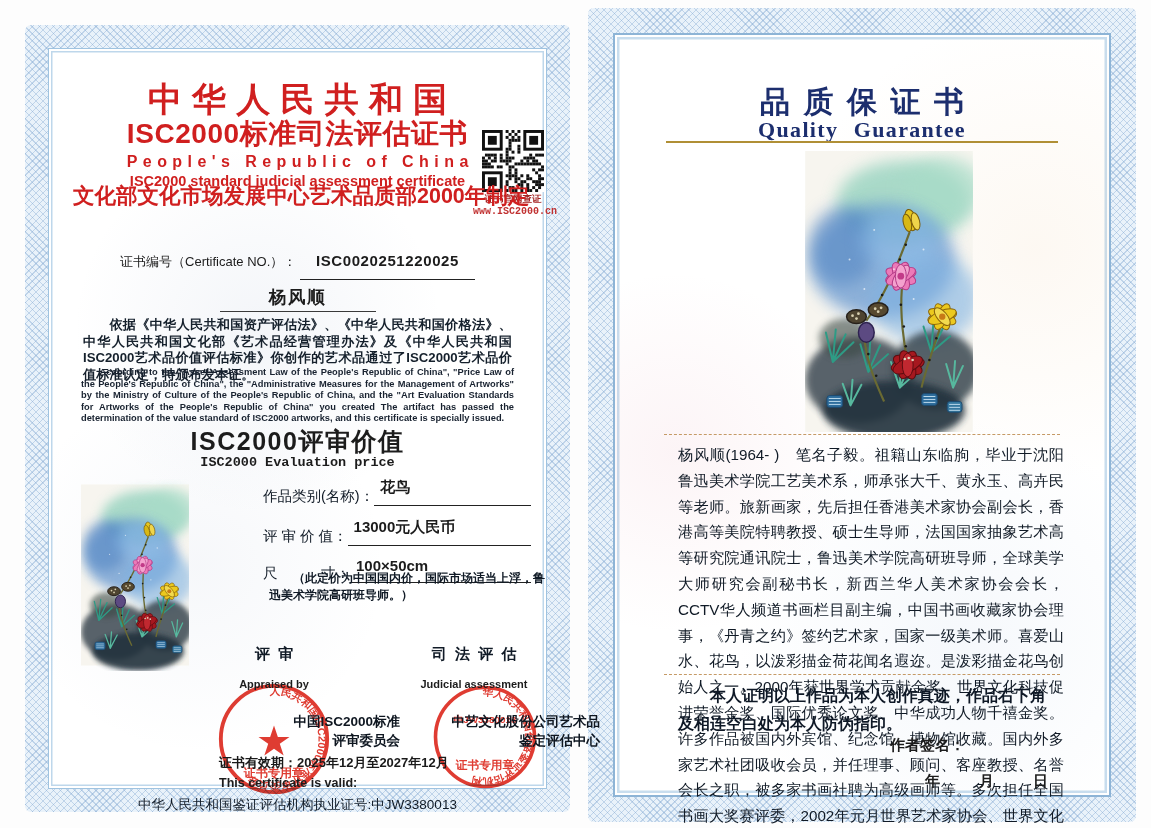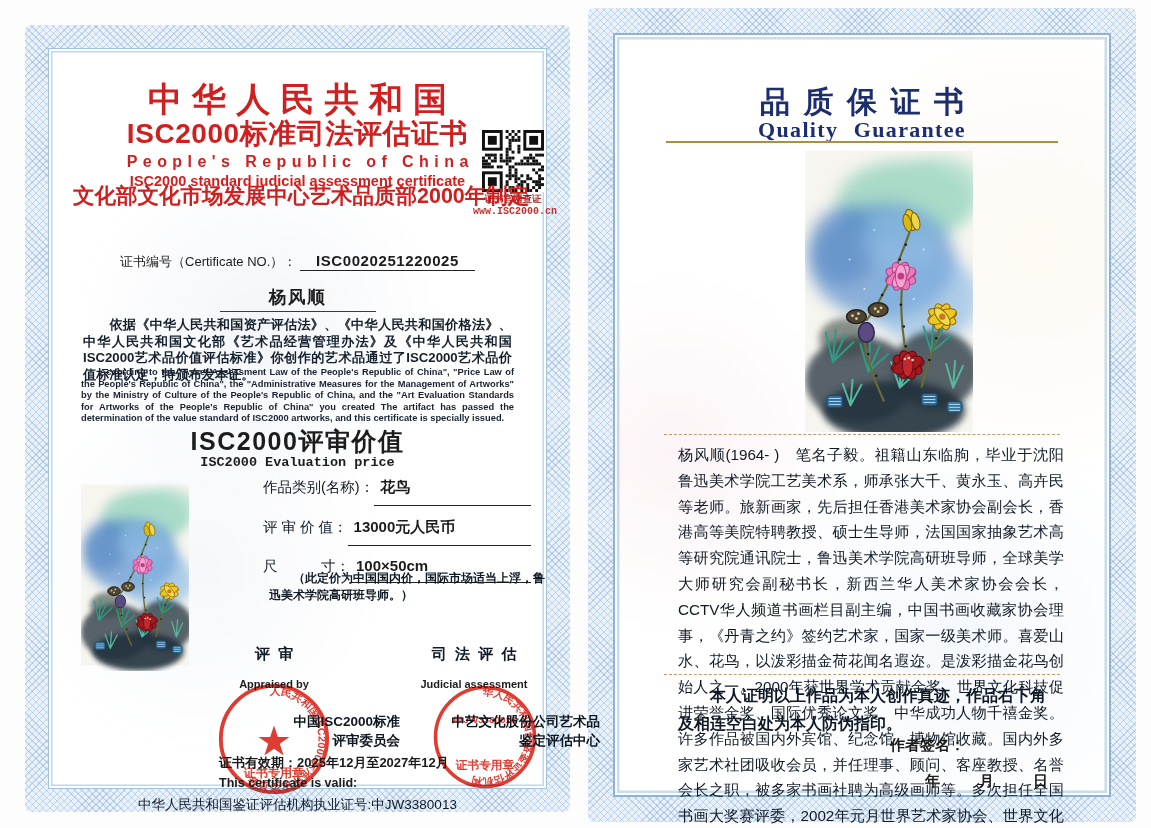--- a/index.html
+++ b/index.html
@@ -43,30 +43,30 @@
   .t-cn2{top:42px;color:var(--red);font-weight:bold;font-size:28px;letter-spacing:.02em}
   .t-en1{top:80px;color:var(--red);font-weight:bold;font-size:16px;letter-spacing:.34em;text-indent:.34em;white-space:nowrap}
   .t-en2{top:100px;color:var(--red);font-weight:bold;font-size:14.5px}
   .issuer-cn{top:108px;color:var(--red);font-weight:bold;font-size:21.5px;white-space:nowrap}
   .issuer-en{top:156px;color:var(--red);font-weight:bold;font-size:9.3px}
   .qr-box{left:400px;top:57px;width:80px;text-align:center}
   .qr-box svg{display:block;margin:0 auto;background:#fff}
   .qr-c1{font-size:9.5px;font-weight:bold;color:#a32222;margin-top:1px}
   .qr-c2{font-size:10px;font-weight:bold;color:#c03030;font-family:"Liberation Mono","DejaVu Sans Mono",monospace}
   .certno{top:179px;font-size:13px}
-  .certno-val{font-weight:bold;font-size:15px;border-bottom:1.5px solid #222;padding:0 16px 1px;letter-spacing:.04em}
+  .certno-val{font-weight:bold;font-size:15px;border-bottom:1.5px solid #222;padding:0 16px 10px;letter-spacing:.04em}
   .aname{top:212px;font-weight:bold;font-size:17.5px;letter-spacing:.1em}
   .aname-ul{top:238px;left:50%;width:156px;margin-left:-78px;border-top:1.5px solid #3a3a3a}
   .body-cn{top:244px;left:10px;right:10px;font-size:13.2px;line-height:16.6px;text-align:justify;text-indent:2em;font-weight:bold;color:#15202c}
   .body-en{top:294px;left:8px;right:8px;font-size:9.3px;line-height:11.6px;text-align:justify;text-indent:2em;font-weight:600;color:#182230}
   .sec-cn{top:352px;font-weight:bold;font-size:25px;letter-spacing:.06em}
   .sec-en{top:382px;font-size:13.5px;font-weight:bold;font-family:"Liberation Mono","DejaVu Sans Mono",monospace}
   .art-l{left:8px;top:406px;width:108px;height:192px}
   .fields{left:190px;top:405px;width:268px}
-  .frow{display:flex;align-items:flex-start;margin-bottom:11.5px}
+  .frow{display:flex;align-items:flex-end;margin-bottom:11.5px}
   .flabel{font-size:14.5px;white-space:pre;color:#101a26}
   .fval{flex:1;border-bottom:1.5px solid #222;font-weight:bold;font-size:15px;padding:0 0 8px 6px;white-space:nowrap}
   .note-cn{left:196px;top:497px;width:276px;font-size:12px;font-weight:bold;line-height:17px;text-indent:2em;color:#101a26}
   .note-en{left:190px;top:533px;width:288px;font-size:12.2px;font-weight:bold;line-height:16px;text-align:justify;text-indent:1.5em;color:#101a26}
   .appr-col{top:572px;width:212px;text-align:center}
   .appr-col .cn{font-size:15px;letter-spacing:.55em;text-indent:.55em;color:#101a26;font-weight:bold}
   .appr-col .en{position:absolute;left:0;right:0;top:33px;font-size:11px;font-weight:600;z-index:3}
   .appr-col .org1,.appr-col .org2{position:absolute;left:-20px;right:-20px;text-align:right;font-weight:bold;z-index:3;color:#0e1620}
   .appr-col .org1{top:68px;font-size:13.5px}
   .appr-col .org2{top:87px;font-size:13.5px}

